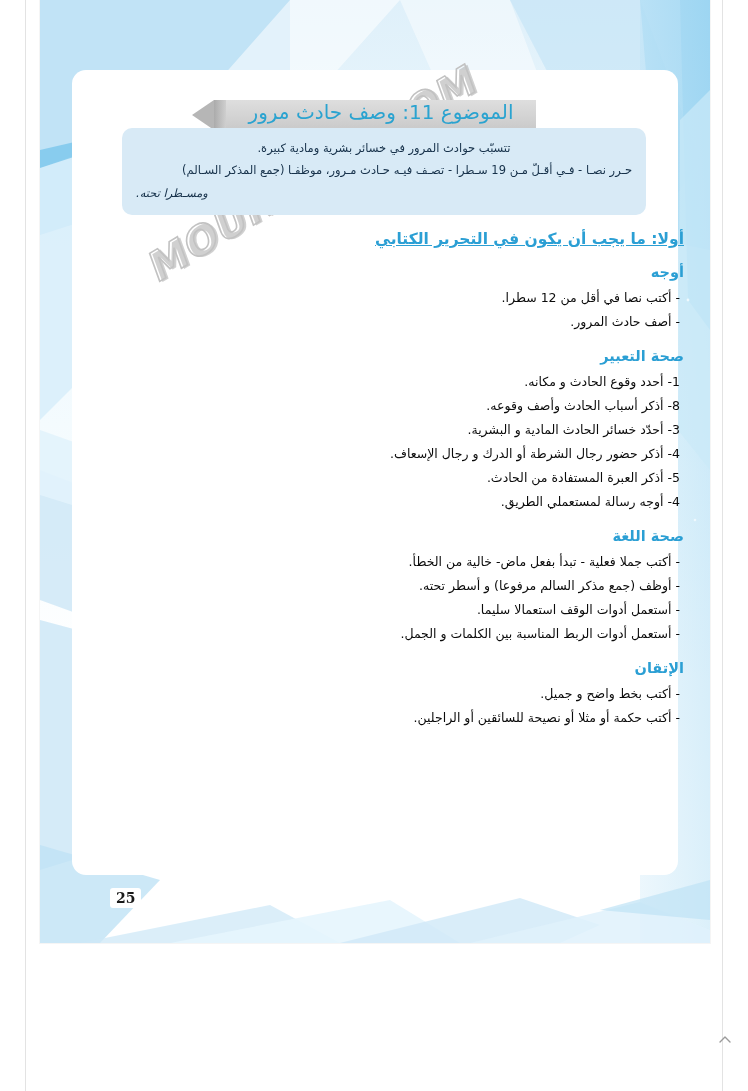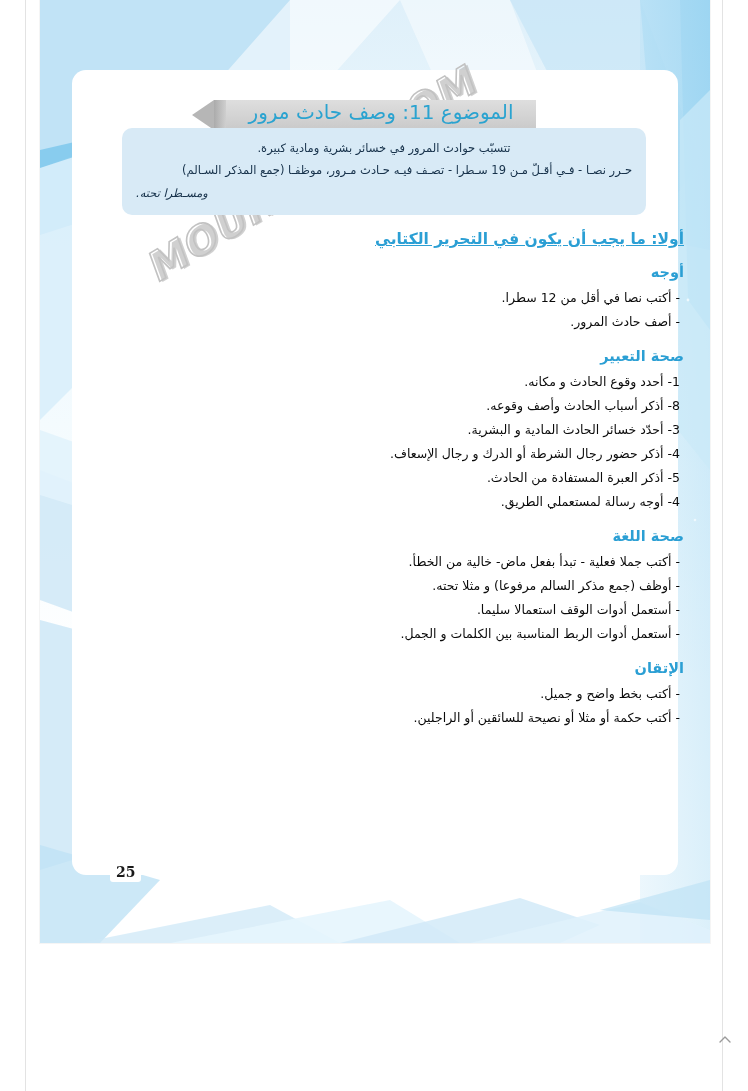--- a/index.html
+++ b/index.html
@@ -132,21 +132,21 @@
     color:rgba(255,255,255,0.0);
     -webkit-text-stroke:1.6px #c2c2c2;
     text-shadow:2px 2px 0 rgba(170,170,170,0.55);
     white-space:nowrap;
     pointer-events:none;
     user-select:none;
   }
 
   
   .page-number{
-    position:absolute;left:70px;top:862px;
+    position:absolute;left:70px;top:888px;
     font-family:"DejaVu Serif","Liberation Serif",serif;
     font-size:14px;font-weight:700;color:#1a1a1a;
     background:#ffffff;padding:2px 6px;border-radius:3px;
   }
 
   
   .scroll-top{
     position:absolute;right:12px;bottom:40px;
     width:22px;height:22px;
     display:flex;align-items:center;justify-content:center;
@@ -243,21 +243,21 @@
             <div class="item">1- أحدد وقوع الحادث و مكانه.</div>
             <div class="item">8- أذكر أسباب الحادث وأصف وقوعه.</div>
             <div class="item">3- أحدّد خسائر الحادث المادية و البشرية.</div>
             <div class="item">4- أذكر حضور رجال الشرطة أو الدرك و رجال الإسعاف.</div>
             <div class="item">5- أذكر العبرة المستفادة من الحادث.</div>
             <div class="item">4- أوجه رسالة لمستعملي الطريق.</div>
           </div>
           <div class="section">
             <div class="section-heading">صحة اللغة</div>
             <div class="item">- أكتب جملا فعلية - تبدأ بفعل ماض- خالية من الخطأ.</div>
-            <div class="item">- أوظف (جمع مذكر السالم مرفوعا) و مثلا تحته.</div>
+            <div class="item">- أوظف (جمع مذكر السالم مرفوعا) و أسطر تحته.</div>
             <div class="item">- أستعمل أدوات الوقف استعمالا سليما.</div>
             <div class="item">- أستعمل أدوات الربط المناسبة بين الكلمات و الجمل.</div>
           </div>
           <div class="section">
             <div class="section-heading">الإتقان</div>
             <div class="item">- أكتب بخط واضح و جميل.</div>
             <div class="item">- أكتب حكمة أو مثلا أو نصيحة للسائقين أو الراجلين.</div>
           </div>
         </div>
     </div>

